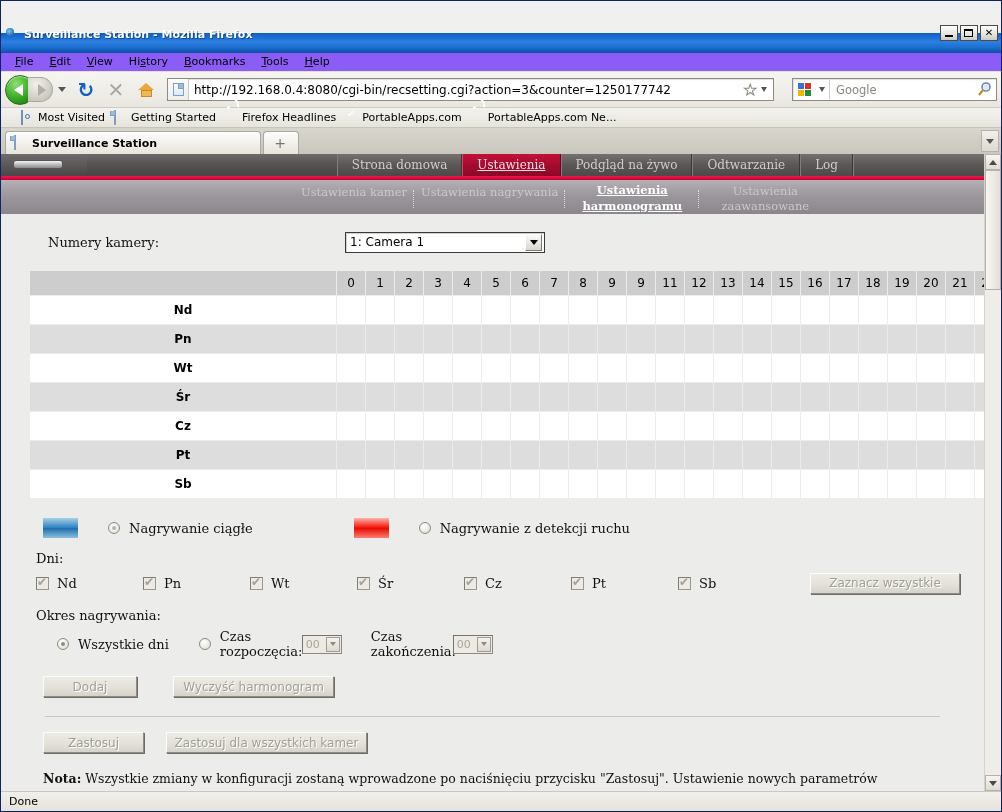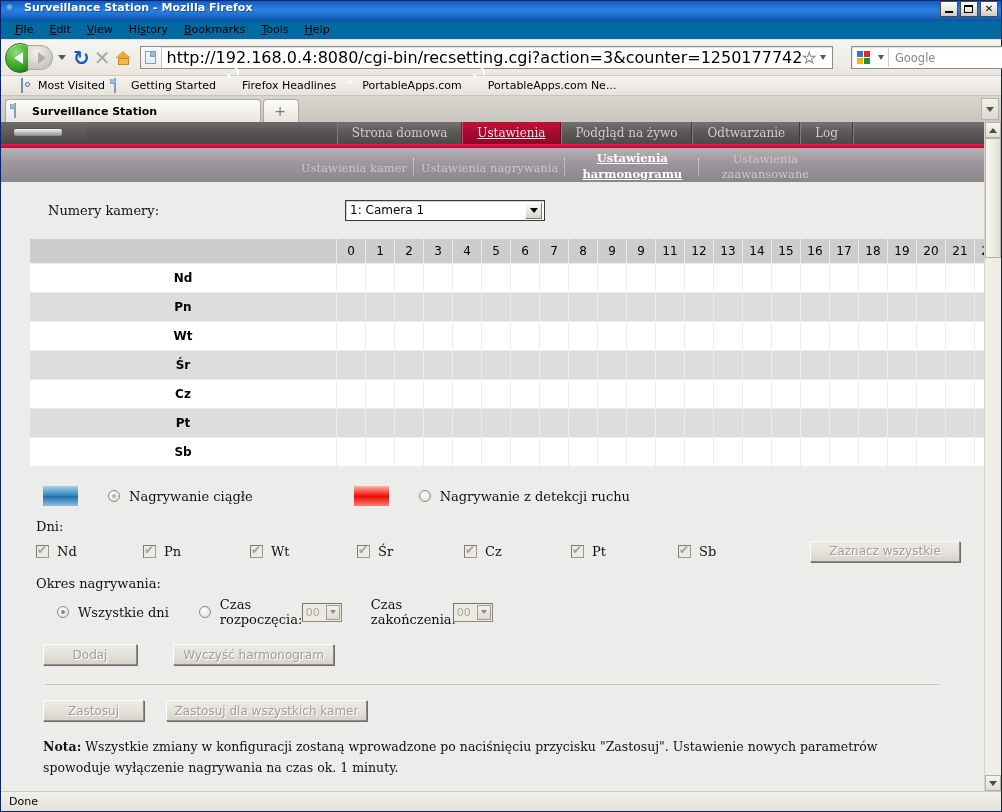--- a/index.html
+++ b/index.html
@@ -19,23 +19,24 @@
     width: 1002px; height: 812px;
     box-sizing: border-box;
     border: 1px solid #0a246a;
     background: #f0f0ee;
     display: flex; flex-direction: column;
     position: relative;
   }
   .titlebar {
     height: 20px; flex: 0 0 20px;
     background: linear-gradient(to bottom, #0a5fc0 0%, #1464cc 8%, #2d7fe0 45%, #1a6ccd 75%, #0d4fa5 100%);
-    display: flex; align-items: flex-start;
+    display: flex; align-items: flex-end;
     padding: 0 2px 12px 3px;
     box-sizing: border-box;
+    margin-top: 32px;
   }
   .tb-icon {
     width: 16px; height: 16px;
     margin-right: 4px;
     position: relative; flex: 0 0 16px;
   }
   .tb-title {
     color: #ffffff;
     font-family: "DejaVu Sans", sans-serif;
     font-weight: bold;
@@ -66,21 +67,21 @@
     width: 9px; height: 8px;
     border: 1px solid #000; border-top-width: 2px;
     top: 3px; left: 3px;
     box-sizing: border-box;
   }
   .tb-btn.close { font-weight: bold; line-height: 1; padding-bottom: 1px; }
 
   
   .menubar {
     flex: 0 0 19px; height: 19px;
-    background: #0369a1;
+    background: #8b5cf6;
     border-bottom: 1px solid #e2e0d8;
     display: flex; align-items: center;
     padding-left: 6px;
     box-sizing: border-box;
   }
   .menu-item {
     font-family: "DejaVu Sans", sans-serif;
     font-size: 11px;
     color: #000;
     padding: 1px 8px 2px 8px;
@@ -156,21 +157,21 @@
   .url-favicon {
     width: 20px; height: 21px;
     flex: 0 0 20px;
     border-right: 1px solid #c9c7be;
     display: flex; align-items: center; justify-content: center;
     background: linear-gradient(to bottom,#fbfbfb,#eeeeea);
   }
   .url-text {
     flex: 1 1 auto;
     font-family: "DejaVu Sans", sans-serif;
-    font-size: 16px;
+    font-size: 12px;
     color: #000;
     padding-left: 5px;
     white-space: nowrap; overflow: hidden;
   }
   .star-shape {
     font-size: 15px; color: #fff;
     -webkit-text-stroke: 1px #8a8a82;
   }
   .url-caret {
     width: 0; height: 0;
@@ -413,21 +414,21 @@
   .subnav-inner {
     position: absolute; left: 300px; right: 0; top: 0; bottom: 0;
     display: flex; align-items: flex-start;
   }
   .snav {
     font-family: "DejaVu Serif", serif;
     font-size: 11.5px;
     color: #cbc8cb;
     text-align: center;
     line-height: 14px;
-    padding-top: 13px;
+    padding-top: 5px;
     white-space: nowrap;
   }
   .snav.active {
     color: #ffffff;
     font-weight: bold;
     text-decoration: underline;
     padding-top: 2px;
     white-space: normal;
     width: 120px;
     line-height: 16px;

